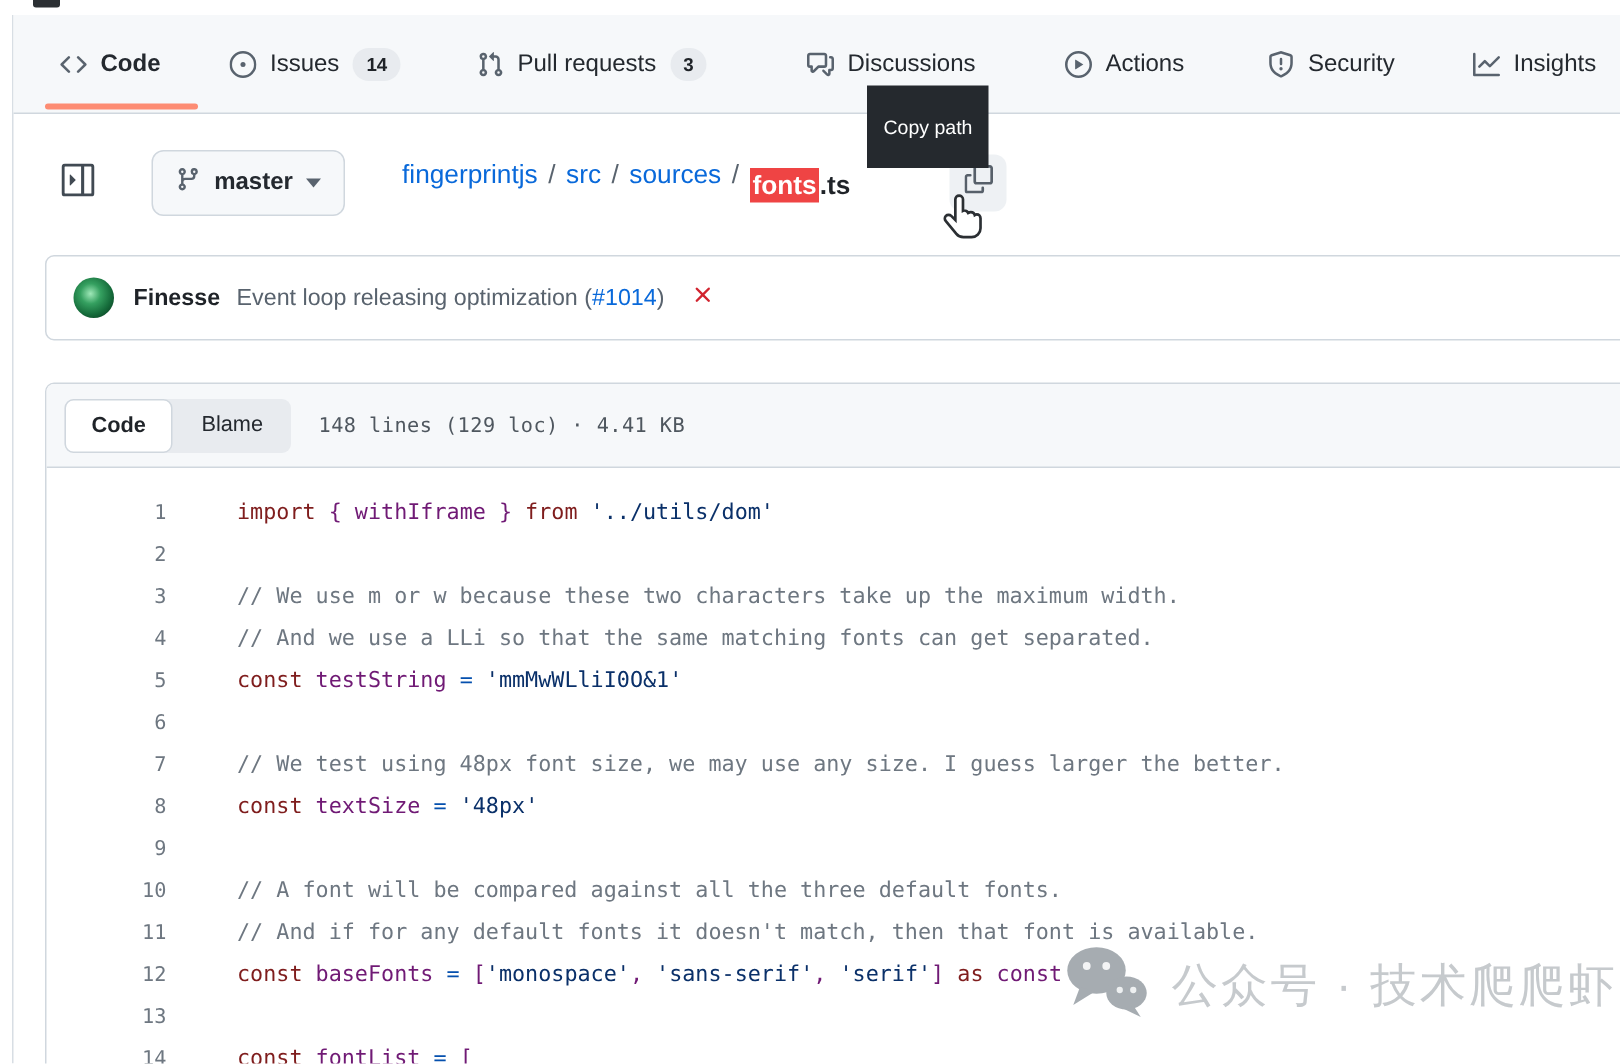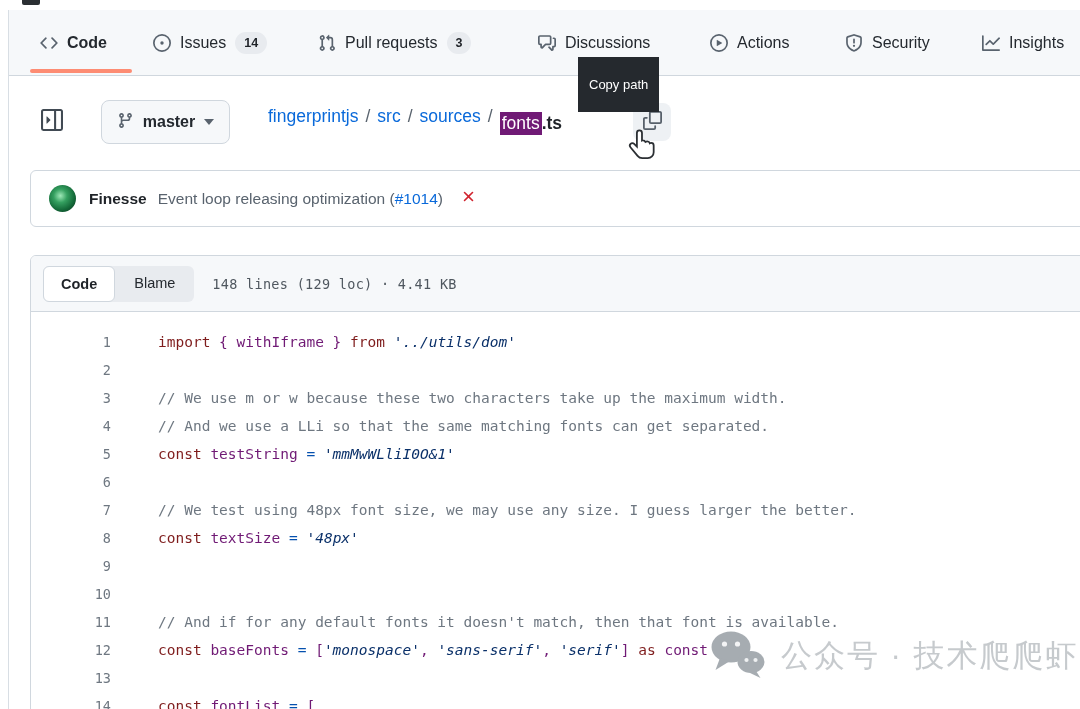--- a/index.html
+++ b/index.html
@@ -25,21 +25,21 @@
   
   #sidebar-toggle { left:36px; top:106px; width:32px; height:32px; display:flex; align-items:center; justify-content:center; border-radius:6px; cursor:pointer; }
   #sidebar-toggle svg { width:22px; height:22px; fill:#414a53; }
   #branch-btn { left:101px; top:100px; width:129px; height:44px; background:#f6f8fa; border:1px solid #d0d7de; border-radius:8px; display:flex; align-items:center; justify-content:center; gap:9px; cursor:pointer; }
   #branch-btn svg { width:17px; height:17px; fill:#59636e; }
   #branch-btn .branch-name { font-size:16px; font-weight:600; color:#24292f; }
   .caret-down { width:0; height:0; border-left:5px solid transparent; border-right:5px solid transparent; border-top:6px solid #59636e; }
   #breadcrumb { left:268px; top:106px; height:34px; display:flex; gap:7px; font-size:17.5px; }
   #breadcrumb .crumb-link { color:#0969da; text-decoration:none; cursor:pointer; }
   #breadcrumb .sep { color:#59636e; }
-  #breadcrumb .sel { background:#701a75; color:#fff; padding:1px 2px; }
+  #breadcrumb .sel { background:#ef4444; color:#fff; padding:1px 2px;font-weight:bold; }
   #breadcrumb .ext { color:#1f2328; font-weight:700; }
   #copy-btn { left:633px; top:103px; width:38px; height:38px; background:#eef1f4; border-radius:8px; display:flex; align-items:center; justify-content:center; cursor:pointer; }
   #copy-btn svg { width:19px; height:19px; fill:#57606a; }
   #cursor-hand { left:627px; top:128px; width:33px; height:42px; z-index:60; pointer-events:none; }
 
   
   #commit-bar { left:30px; top:170px; width:1060px; height:57px; background:#fff; border:1px solid #d0d7de; border-radius:6px; display:flex; align-items:center; padding-left:18px; font-size:15.5px; }
   #commit-avatar { width:27px; height:27px; border-radius:50%; background:radial-gradient(circle at 42% 40%, #9fe8b8 0%, #35a060 30%, #156b3a 62%, #06301a 95%); margin-right:13px; flex:none; cursor:pointer; }
   #commit-author { font-weight:700; color:#1f2328; cursor:pointer; }
   #commit-msg { color:#59636e; margin-left:11px; }
@@ -53,21 +53,21 @@
   #seg-control { display:flex; background:#e8ebef; border-radius:6px; align-items:stretch; }
   #seg-code { background:#fff; border:1px solid #d0d7de; border-radius:6px; padding:9px 17px; font-size:14.5px; font-weight:700; color:#1f2328; cursor:pointer; }
   #seg-blame { padding:9px 19px; font-size:14.5px; color:#24292f; cursor:pointer; }
   #file-meta { margin-left:18px; font-family:"DejaVu Sans Mono", monospace; font-size:13.5px; color:#4f575f; letter-spacing:.3px; }
   #code-body { padding-top:16px; }
   .code-line { height:28px; display:flex; align-items:center; font-family:"DejaVu Sans Mono", monospace; font-size:14.5px; white-space:pre; }
   .code-line .ln { width:80px; flex:none; text-align:right; color:#6e7781; font-size:13.5px; cursor:pointer; }
   .code-line .code-text { margin-left:47px; }
   .tok-k { color:#7f1d1d; }
   .tok-p { color:#701a75; }
-  .tok-s { color:#0a3069;font-style:italic; }
+  .tok-s { color:#0a3069; }
   .tok-c { color:#6e7781; }
   .tok-o { color:#0550ae; }
 
   
   #watermark { left:710px; top:630px; display:flex; align-items:center; gap:15px; z-index:40; opacity:.88; }
   #watermark svg { width:56px; height:48px; }
   #watermark .wm-text { font-size:31px; color:#bfc3c7; letter-spacing:2px; font-family:"Liberation Sans", sans-serif; }
 </style>
 </head>
 <body>
@@ -202,21 +202,21 @@
   <div id="code-body">
       <div class="code-line"><span class="ln">1</span><span class="code-text"><span class="tok-k">import</span><span class="tok-p"> { withIframe } </span><span class="tok-k">from</span><span class="tok-p"> </span><span class="tok-s">'../utils/dom'</span></span></div>
       <div class="code-line"><span class="ln">2</span><span class="code-text"></span></div>
       <div class="code-line"><span class="ln">3</span><span class="code-text"><span class="tok-c">// We use m or w because these two characters take up the maximum width.</span></span></div>
       <div class="code-line"><span class="ln">4</span><span class="code-text"><span class="tok-c">// And we use a LLi so that the same matching fonts can get separated.</span></span></div>
       <div class="code-line"><span class="ln">5</span><span class="code-text"><span class="tok-k">const</span><span class="tok-p"> testString </span><span class="tok-o">=</span><span class="tok-p"> </span><span class="tok-s">'mmMwWLliI0O&amp;1'</span></span></div>
       <div class="code-line"><span class="ln">6</span><span class="code-text"></span></div>
       <div class="code-line"><span class="ln">7</span><span class="code-text"><span class="tok-c">// We test using 48px font size, we may use any size. I guess larger the better.</span></span></div>
       <div class="code-line"><span class="ln">8</span><span class="code-text"><span class="tok-k">const</span><span class="tok-p"> textSize </span><span class="tok-o">=</span><span class="tok-p"> </span><span class="tok-s">'48px'</span></span></div>
       <div class="code-line"><span class="ln">9</span><span class="code-text"></span></div>
-      <div class="code-line"><span class="ln">10</span></div>
+      <div class="code-line"><span class="ln">10</span><span class="code-text"><span class="tok-c">// A font will be compared against all the three default fonts.</span></span></div>
       <div class="code-line"><span class="ln">11</span><span class="code-text"><span class="tok-c">// And if for any default fonts it doesn't match, then that font is available.</span></span></div>
       <div class="code-line"><span class="ln">12</span><span class="code-text"><span class="tok-k">const</span><span class="tok-p"> baseFonts </span><span class="tok-o">=</span><span class="tok-p"> [</span><span class="tok-s">'monospace'</span><span class="tok-p">, </span><span class="tok-s">'sans-serif'</span><span class="tok-p">, </span><span class="tok-s">'serif'</span><span class="tok-p">] </span><span class="tok-k">as</span><span class="tok-p"> const</span></span></div>
       <div class="code-line"><span class="ln">13</span><span class="code-text"></span></div>
       <div class="code-line"><span class="ln">14</span><span class="code-text"><span class="tok-k">const</span><span class="tok-p"> fontList </span><span class="tok-o">=</span><span class="tok-p"> [</span></span></div>
     </div>
 </div>
 
 <div id="watermark" class="abs">
   <span>
     <svg viewBox="0 0 56 48">

